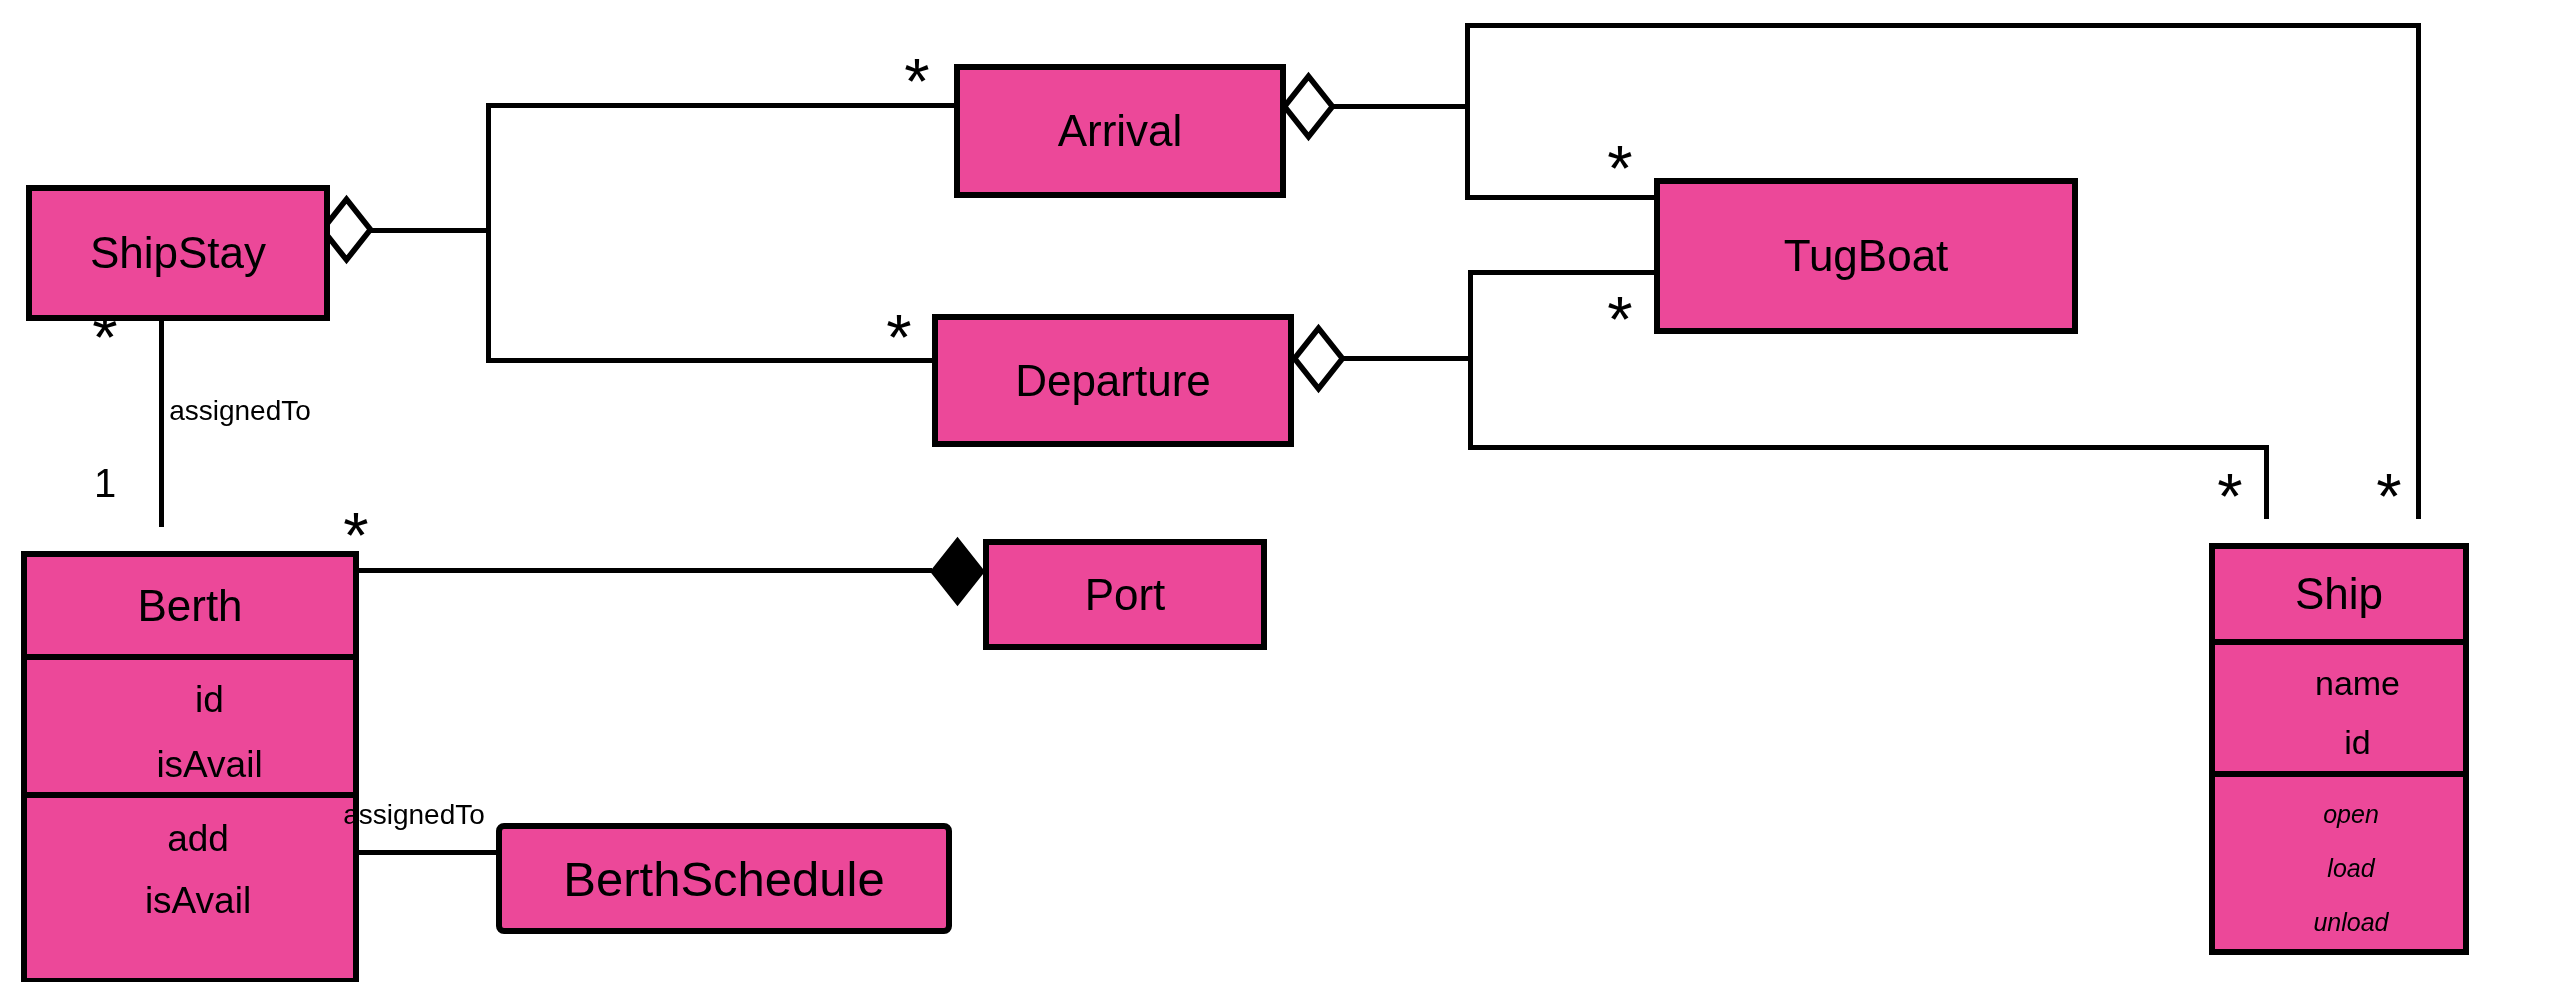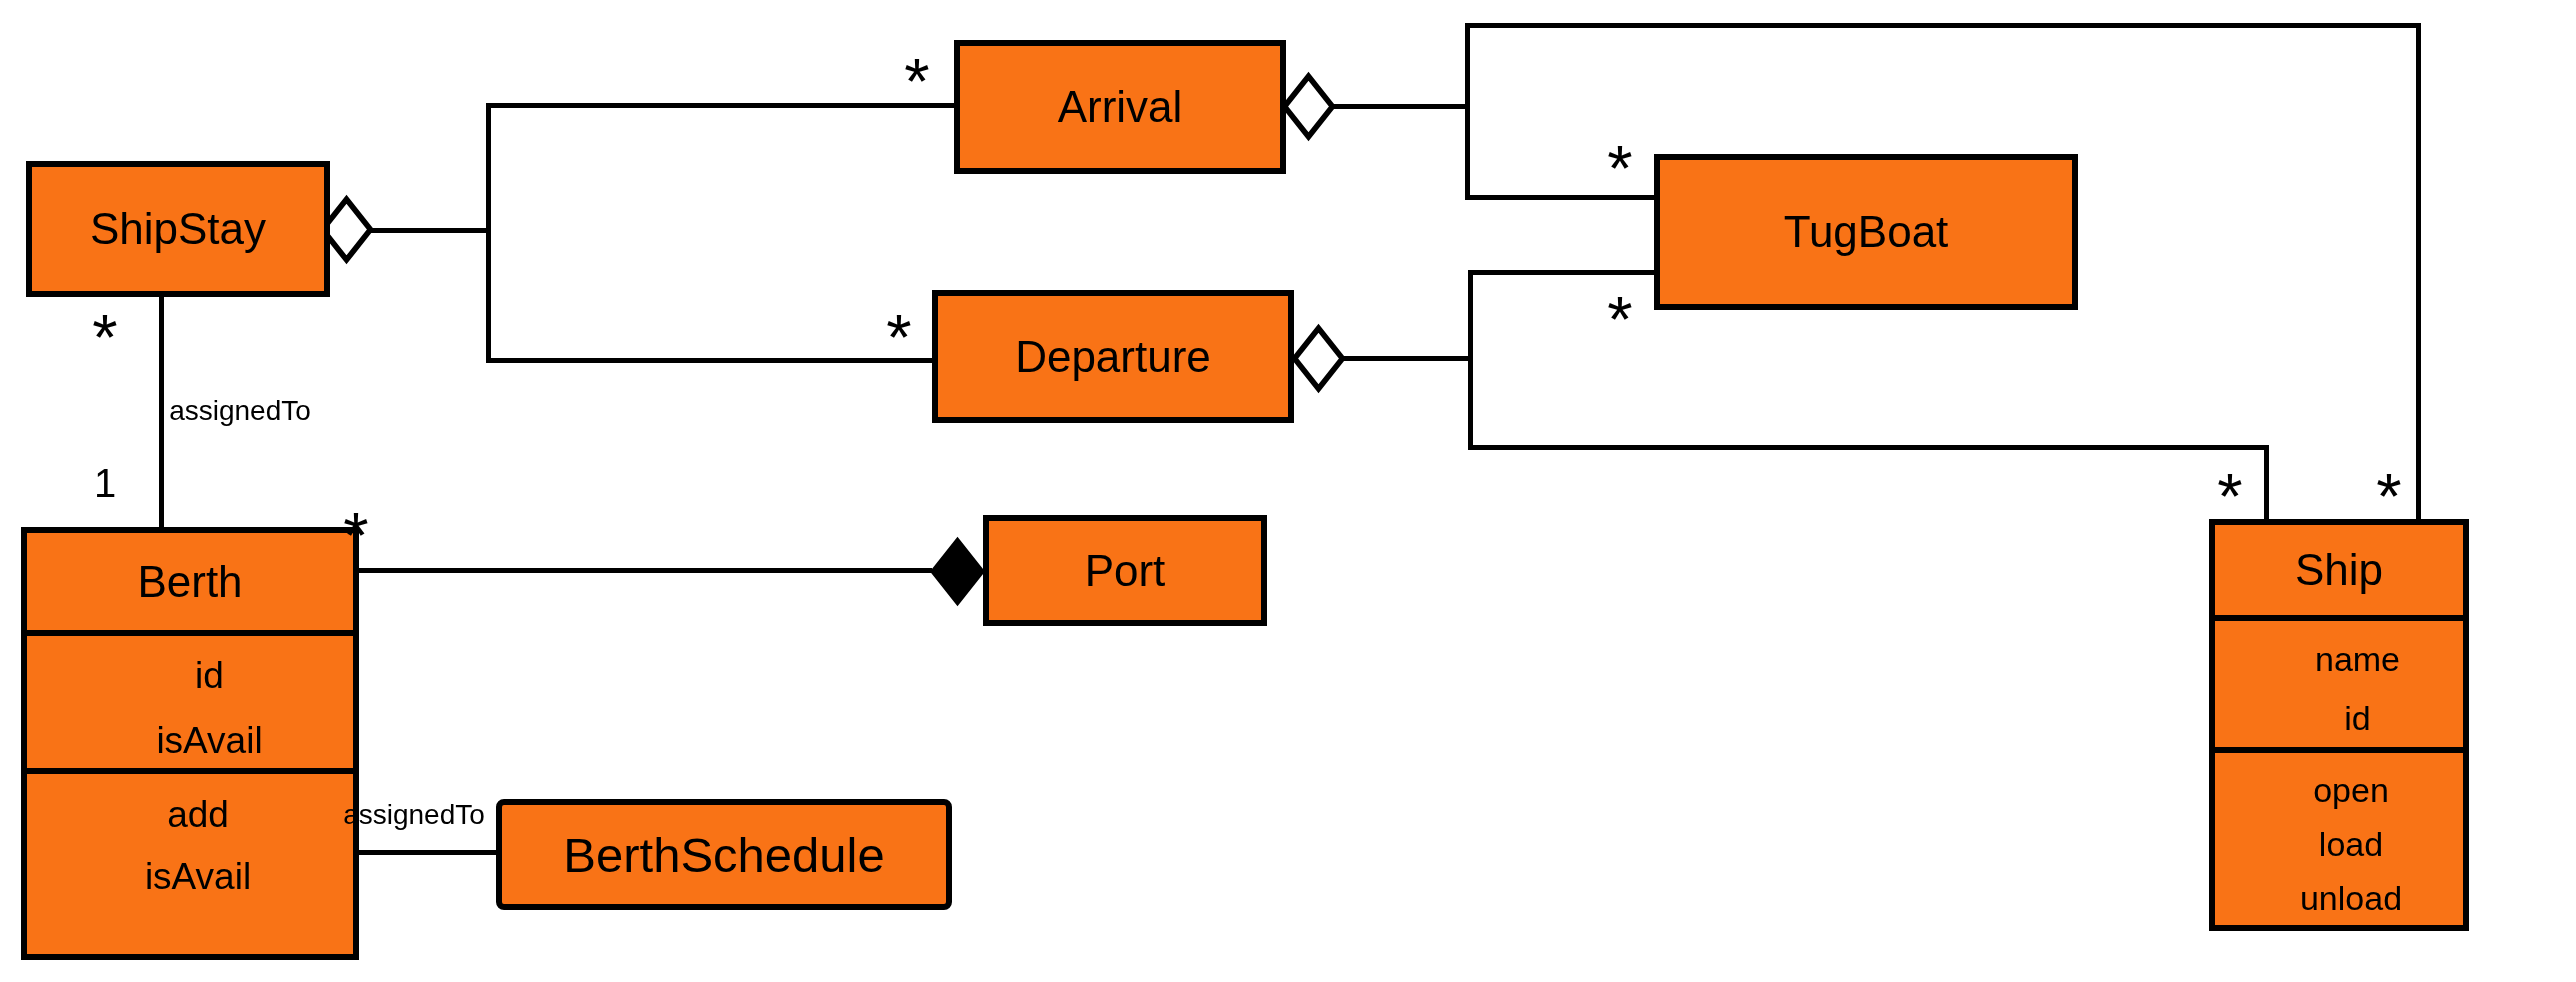--- a/index.html
+++ b/index.html
@@ -19,23 +19,24 @@
   
   .line {
     position: absolute;
     background: #000000;
   }
   
   .uml-class {
     position: absolute;
     box-sizing: border-box;
     border: 6.4px solid #000000;
-    background: #f97316;
+    background: #ec4899;
     display: flex;
     flex-direction: column;
+    margin-top: 24px;
   }
   .uml-title {
     display: flex;
     align-items: center;
     justify-content: center;
     font-size: 44px;
     letter-spacing: 0px;
     white-space: nowrap;
   }
   .uml-sec {
@@ -45,21 +46,21 @@
   }
   .uml-row {
     white-space: nowrap;
   }
   .berth-attrs .uml-row  { line-height: 65px; }
   .berth-attrs           { padding: 7px 0 0 39px; font-size: 37px; }
   .berth-methods         { padding: 10px 0 0 39px; font-size: 37px; }
   .berth-methods .uml-row{ line-height: 62px; }
   .ship-attrs            { padding: 8.5px 0 0 37px; font-size: 34px; }
   .ship-attrs .uml-row   { line-height: 59px; }
-  .ship-methods          { padding: 10px 0 0 24px; font-size: 34px; }
+  .ship-methods          { padding: 10px 0 0 24px; font-size: 25px; font-style: italic; }
   .ship-methods .uml-row { line-height: 54px; }
   
   .diamond {
     position: absolute;
   }
   
   .lbl {
     position: absolute;
     white-space: nowrap;
     transform: translate(-50%, -50%);

